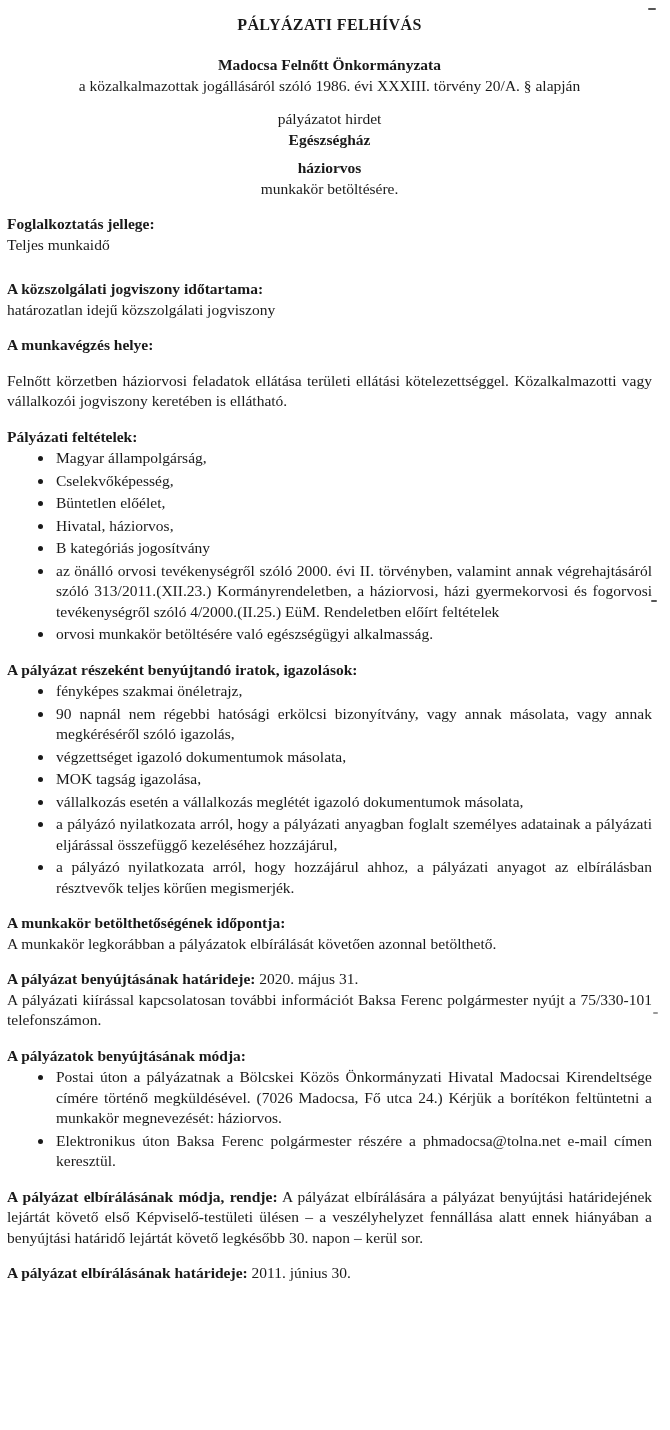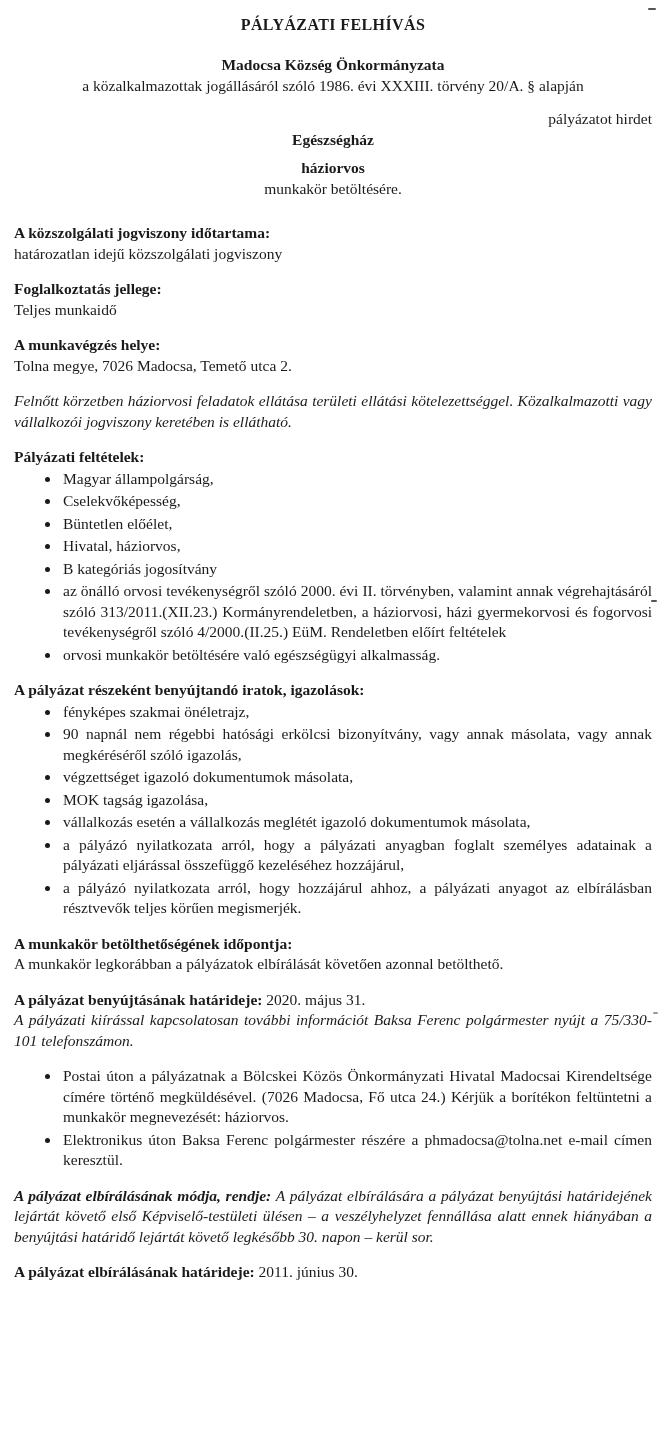--- a/index.html
+++ b/index.html
@@ -1,34 +1,34 @@
 <!DOCTYPE html>
 <html lang="hu"><head>
 <meta charset="utf-8">
 <style>
   html, body { margin: 0; padding: 0; background: #ffffff; }
   .page {
     position: relative;
     width: 670px;
     height: 1430px;
     box-sizing: border-box;
-    padding: 14px 18px 0 14px;
+    padding: 14px 18px 0 7px;
     background: #ffffff;
     font-family: "Liberation Serif", "DejaVu Serif", serif;
     font-size: 15.5px;
     color: #1a1a1a;
     overflow: hidden;
   }
   p { margin: 0; line-height: 20.5px; }
   .b { font-weight: 700; }
   .center { text-align: center; }
-  .just { text-align: justify; font-style: italic; }
+  .just { text-align: justify; }
   .title { font-size: 16px; letter-spacing: 0.4px; line-height: 21px; }
   .org { margin-top: 20px; }
-  .announce { margin-top: 13px; text-align: right; }
+  .announce { margin-top: 13px; }
   .pos { margin-top: 8px; }
   .sec { margin-top: 15px; }
   .sec-first { margin-top: 24px; }
   ul.bullets { margin: 1px 0 0 0; padding: 0 0 0 47px; list-style: disc outside; }
   ul.bullets li {
     line-height: 20.5px;
     margin: 0 0 2px 0;
     padding-left: 2px;
     text-align: justify;
   }
@@ -45,41 +45,40 @@
 <body>
 
 <div class="page">
 
   <div class="artifact a1"></div>
   <div class="artifact a2"></div>
   <div class="artifact a3"></div>
 
   <header>
     <p class="center b title">PÁLYÁZATI FELHÍVÁS</p>
-    <p class="center b org">Madocsa Község Önkormányzata</p>
+    <p class="center b org">Madocsa Felnőtt Önkormányzata</p>
     <p class="center">a közalkalmazottak jogállásáról szóló 1986. évi XXXIII. törvény 20/A. § alapján</p>
     <p class="center announce">pályázatot hirdet</p>
     <p class="center b">Egészségház</p>
     <p class="center b pos">háziorvos</p>
     <p class="center">munkakör betöltésére.</p>
   </header>
 
+  <section class="sec">
+    <p class="b">Foglalkoztatás jellege:</p>
+    <p>Teljes munkaidő</p>
+  </section>
+
   <section class="sec sec-first">
     <p class="b">A közszolgálati jogviszony időtartama:</p>
     <p>határozatlan idejű közszolgálati jogviszony</p>
   </section>
 
   <section class="sec">
-    <p class="b">Foglalkoztatás jellege:</p>
-    <p>Teljes munkaidő</p>
-  </section>
-
-  <section class="sec">
     <p class="b">A munkavégzés helye:</p>
-    <p>Tolna megye, 7026 Madocsa, Temető utca 2.</p>
   </section>
 
   <section class="sec">
     <p class="just">Felnőtt körzetben háziorvosi feladatok ellátása területi ellátási kötelezettséggel. Közalkalmazotti vagy vállalkozói jogviszony keretében is ellátható.</p>
   </section>
 
 
   <section class="sec">
     <p class="b">Pályázati feltételek:</p>
     <ul class="bullets">
@@ -110,20 +109,21 @@
     <p class="b">A munkakör betölthetőségének időpontja:</p>
     <p>A munkakör legkorábban a pályázatok elbírálását követően azonnal betölthető.</p>
   </section>
 
   <section class="sec">
     <p><span class="b">A pályázat benyújtásának határideje:</span> <span>2020. május 31.</span></p>
     <p class="just">A pályázati kiírással kapcsolatosan további információt Baksa Ferenc polgármester nyújt a 75/330-101 telefonszámon.</p>
   </section>
 
   <section class="sec">
+    <p class="b">A pályázatok benyújtásának módja:</p>
     <ul class="bullets">
       <li>Postai úton a pályázatnak a Bölcskei Közös Önkormányzati Hivatal Madocsai Kirendeltsége címére történő megküldésével. (7026 Madocsa, Fő utca 24.) Kérjük a borítékon feltüntetni a munkakör megnevezését: háziorvos.</li>
       <li>Elektronikus úton Baksa Ferenc polgármester részére a phmadocsa@tolna.net e-mail címen keresztül.</li>
     </ul>
   </section>
 
   <section class="sec">
     <p class="just"><span class="b">A pályázat elbírálásának módja, rendje:</span> <span>A pályázat elbírálására a pályázat benyújtási határidejének lejártát követő első Képviselő-testületi ülésen – a veszélyhelyzet fennállása alatt ennek hiányában a benyújtási határidő lejártát követő legkésőbb 30. napon – kerül sor.</span></p>
   </section>
 

